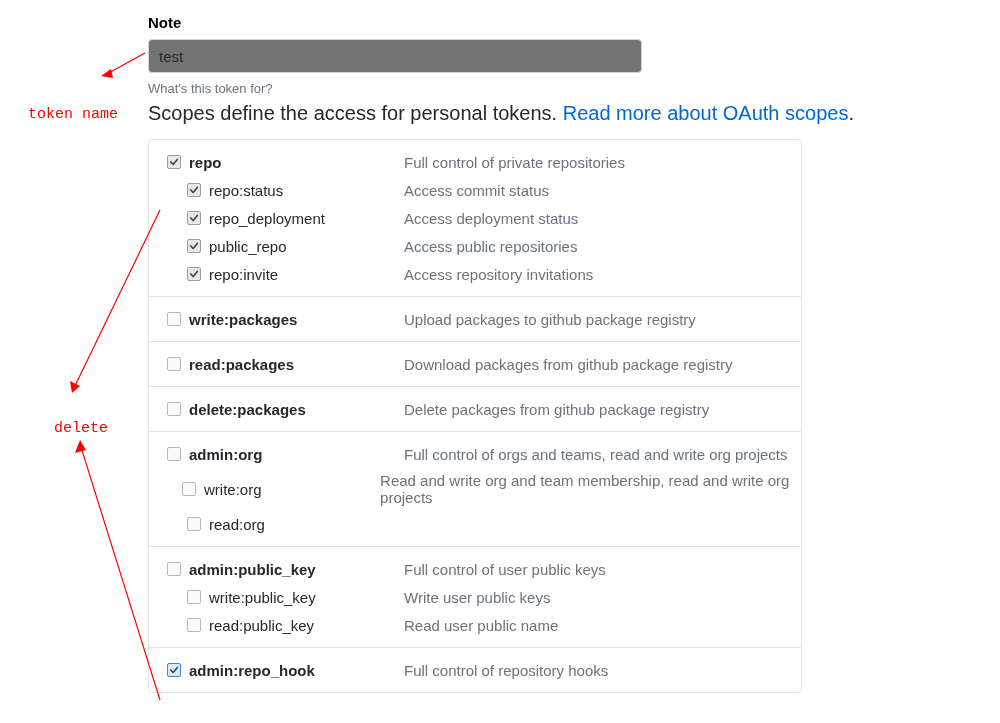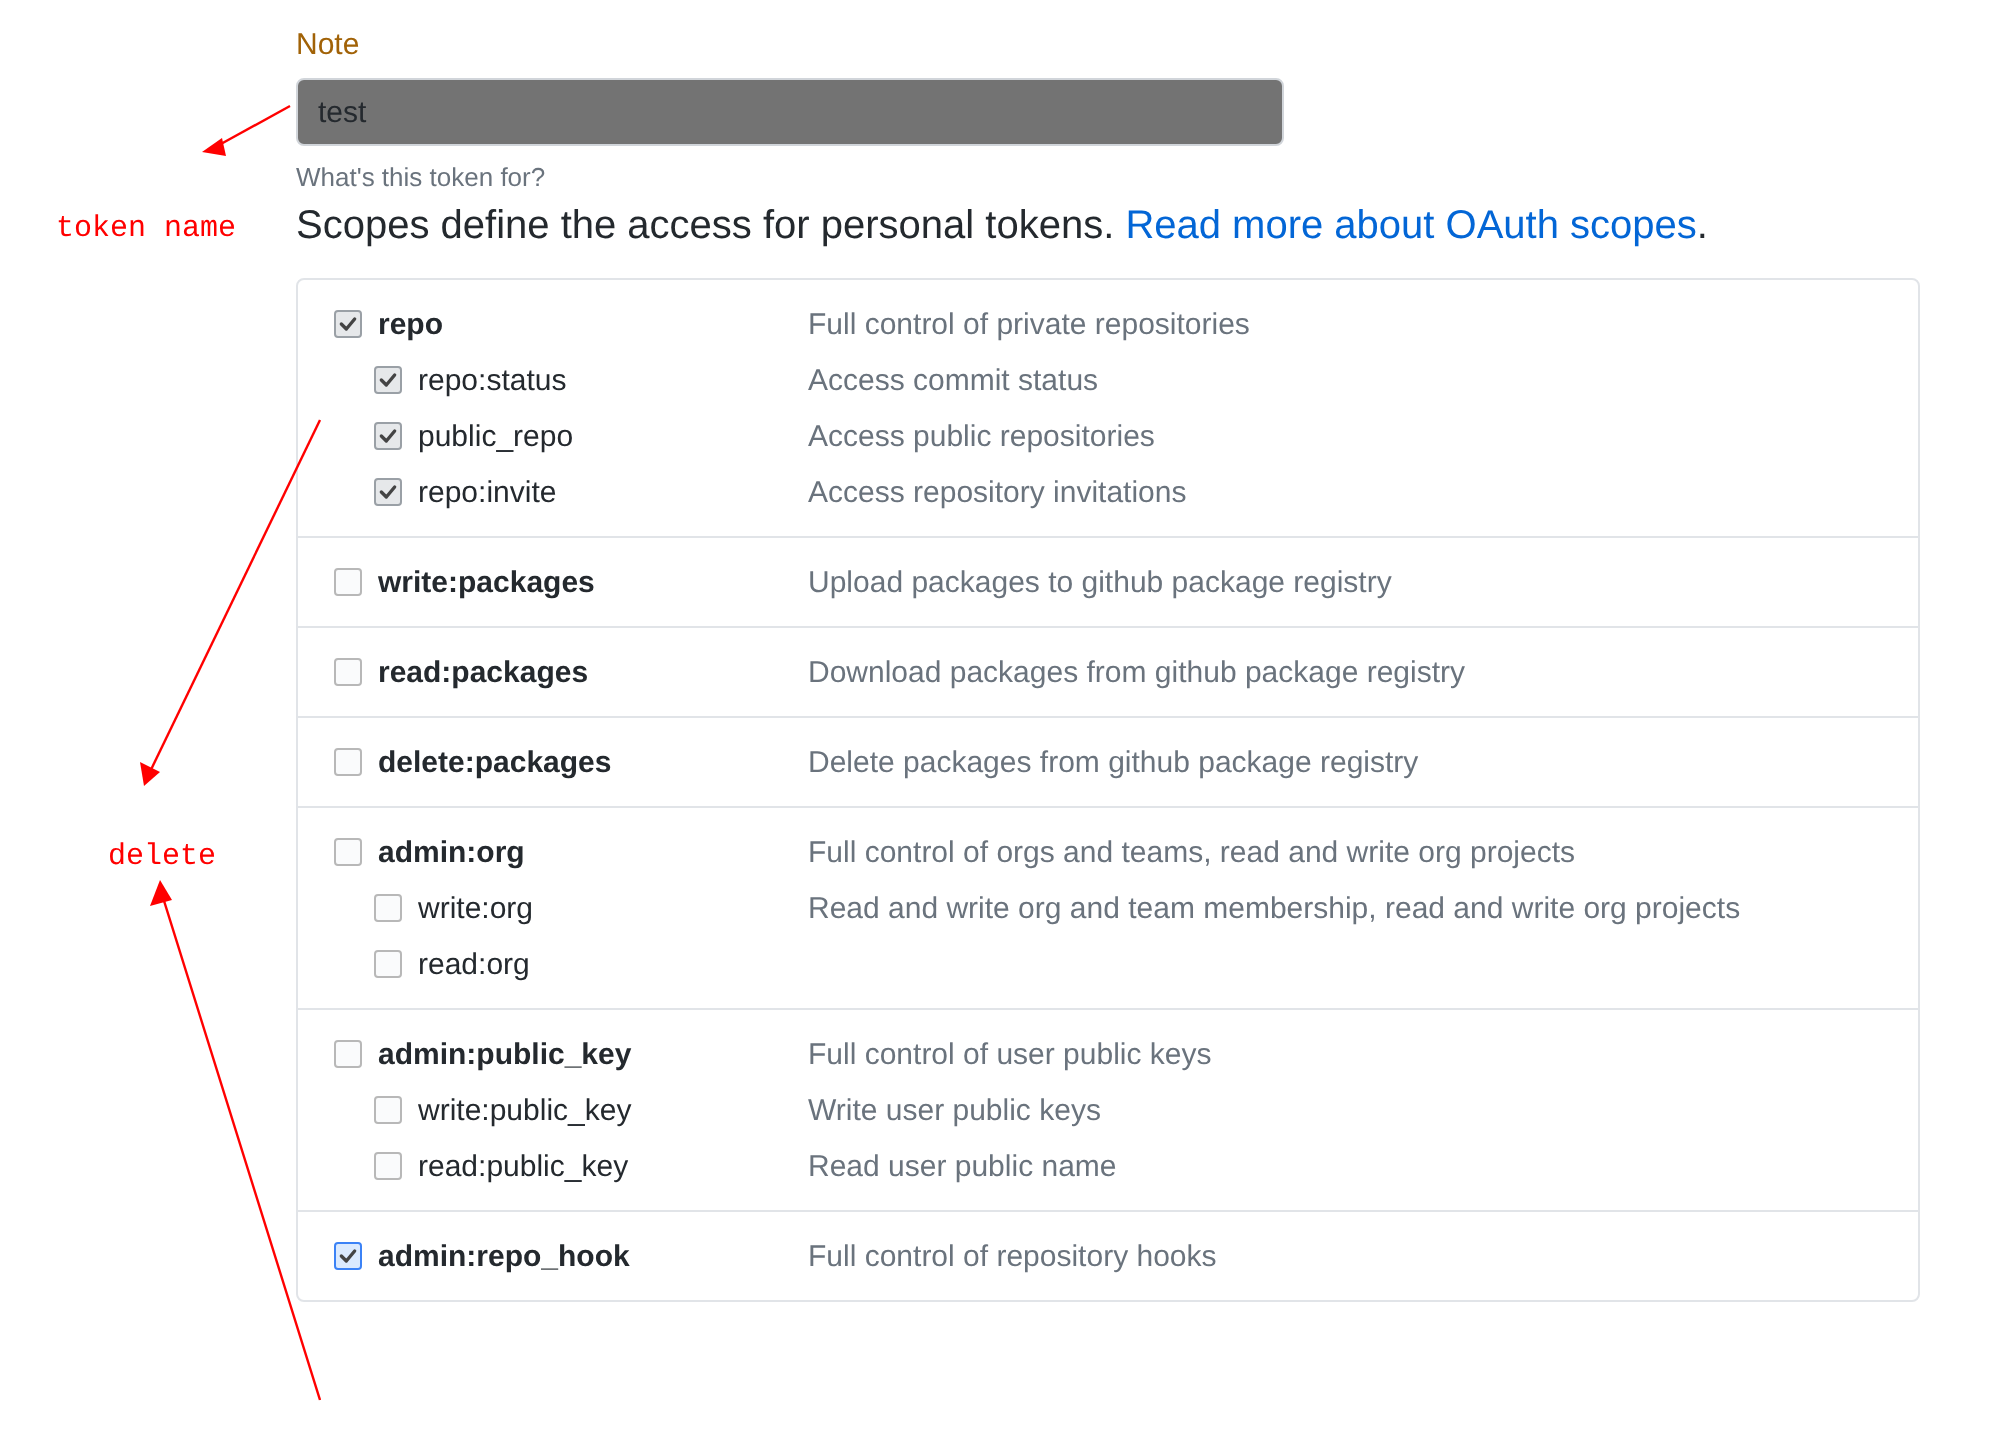--- a/index.html
+++ b/index.html
@@ -13,22 +13,22 @@
       position: relative;
     }
     .content {
       position: absolute;
       left: 148px;
       top: 14px;
       width: 820px;
     }
     .note-label {
       font-size: 15px;
-      font-weight: 400;
-      color: #a16207;
+      font-weight: 700;
+      color: #000000;
       margin-bottom: 8px;
       display: block;
     }
     .note-input {
       width: 494px;
       height: 34px;
       padding: 6px 10px;
       font-size: 15px;
       border: 1px solid #d1d5da;
       border-radius: 4px;
@@ -53,21 +53,21 @@
       color: #24292e;
     }
     .scopes-desc a {
       color: #0366d6;
       text-decoration: none;
     }
     .scopes-table {
       margin-top: 14px;
       border: 1px solid #e1e4e8;
       border-radius: 4px;
-      width: 812px;
+      width: 654px;
     }
     .scope-group {
       border-top: 1px solid #e1e4e8;
       padding: 8px 0 8px 0;
     }
     .scope-group:first-child { border-top: none; }
     .scope-row {
       display: flex;
       align-items: center;
       padding: 4px 0;
@@ -168,20 +168,31 @@
           <div class="desc-col">Access commit status</div>
         </div>
         <div class="scope-row">
           <div class="cb-col sub">
             <span class="cb checked">
               <svg viewBox="0 0 12 12">
                 <path d="M2 6 L5 9 L10 3" stroke="#444" stroke-width="2" fill="none" stroke-linecap="round" stroke-linejoin="round"></path>
               </svg>
             </span>
           </div>
+          <div class="name-col sub">repo_deployment</div>
+          <div class="desc-col">Access deployment status</div>
+        </div>
+        <div class="scope-row">
+          <div class="cb-col sub">
+            <span class="cb checked">
+              <svg viewBox="0 0 12 12">
+                <path d="M2 6 L5 9 L10 3" stroke="#444" stroke-width="2" fill="none" stroke-linecap="round" stroke-linejoin="round"></path>
+              </svg>
+            </span>
+          </div>
           <div class="name-col sub">public_repo</div>
           <div class="desc-col">Access public repositories</div>
         </div>
         <div class="scope-row">
           <div class="cb-col sub">
             <span class="cb checked">
               <svg viewBox="0 0 12 12">
                 <path d="M2 6 L5 9 L10 3" stroke="#444" stroke-width="2" fill="none" stroke-linecap="round" stroke-linejoin="round"></path>
               </svg>
             </span>

